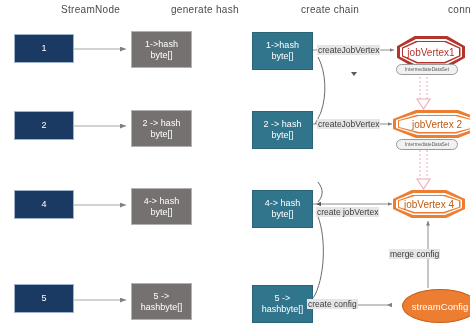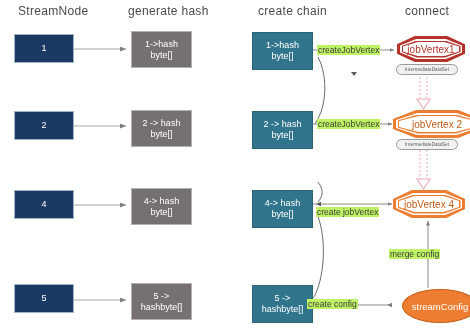--- a/index.html
+++ b/index.html
@@ -8,24 +8,25 @@
     background:#ffffff;
     font-family:"Liberation Sans", sans-serif;
     overflow:hidden;
     position:relative;
   }
   #stage{position:absolute;left:0;top:0;width:470px;height:331px;}
   .svg-layer{position:absolute;left:0;top:0;width:470px;height:331px;}
 
   .hdr{
     position:absolute;
-    font-size:12px;
+    font-size:10px;
     color:#4a4a4a;
     letter-spacing:.3px;
     white-space:nowrap;
+    margin-left:43px;
   }
 
   .node{
     position:absolute;
     box-sizing:border-box;
     display:flex;
     align-items:center;
     justify-content:center;
     text-align:center;
     color:#ffffff;
@@ -44,21 +45,21 @@
   .node.teal{
     background:#31758c;
     border:1px solid #2a6477;
   }
 
   .edge-label{
     position:absolute;
     font-size:8.5px;
     color:#3a3a3a;
     white-space:nowrap;
-    background:#bef264;
+    background:#e5e5e5;
     padding:0 1px;
   }
   .oct-wrap{position:absolute;}
   .oct-outer{
     position:absolute;left:0;top:0;width:100%;height:100%;
     clip-path:polygon(26% 0,74% 0,100% 32%,100% 68%,74% 100%,26% 100%,0 68%,0 32%);
   }
   .oct-inner{
     position:absolute;left:3px;top:3px;right:3px;bottom:3px;
     background:#ffffff;
@@ -203,21 +204,21 @@
 byte[]</div>
   <div class="node teal" style="left:252px;top:285px;width:61px;height:38px;">5 -&gt;
 hashbyte[]</div>
 
   <div class="edge-label" style="left:317px;top:45px;">createJobVertex</div>
   <div class="edge-label" style="left:317px;top:119px;">createJobVertex</div>
   <div class="edge-label" style="left:316px;top:199px;margin-top:8px;">create jobVertex</div>
   <div class="edge-label" style="left:389px;top:249px;">merge config</div>
   <div class="edge-label" style="left:307px;top:299px;">create config</div>
 
-  <div class="oct-wrap" style="left:397px;top:36px;width:68px;height:26px;">
+  <div class="oct-wrap" style="left:397px;top:36px;width:68px;height:32px;">
     <div class="oct-outer" style="background:#B4342B;"></div>
     <div class="oct-inner"></div>
     <div class="oct-inner2" style="background:#B4342B;"></div>
     <div class="oct-inner3"></div>
     <div class="oct-text" style="color:#B4342B;">jobVertex1</div>
   </div>
 
   <div class="oct-wrap" style="left:393px;top:110px;width:88px;height:28px;">
     <div class="oct-outer" style="background:#ED7D31;"></div>
     <div class="oct-inner"></div>

